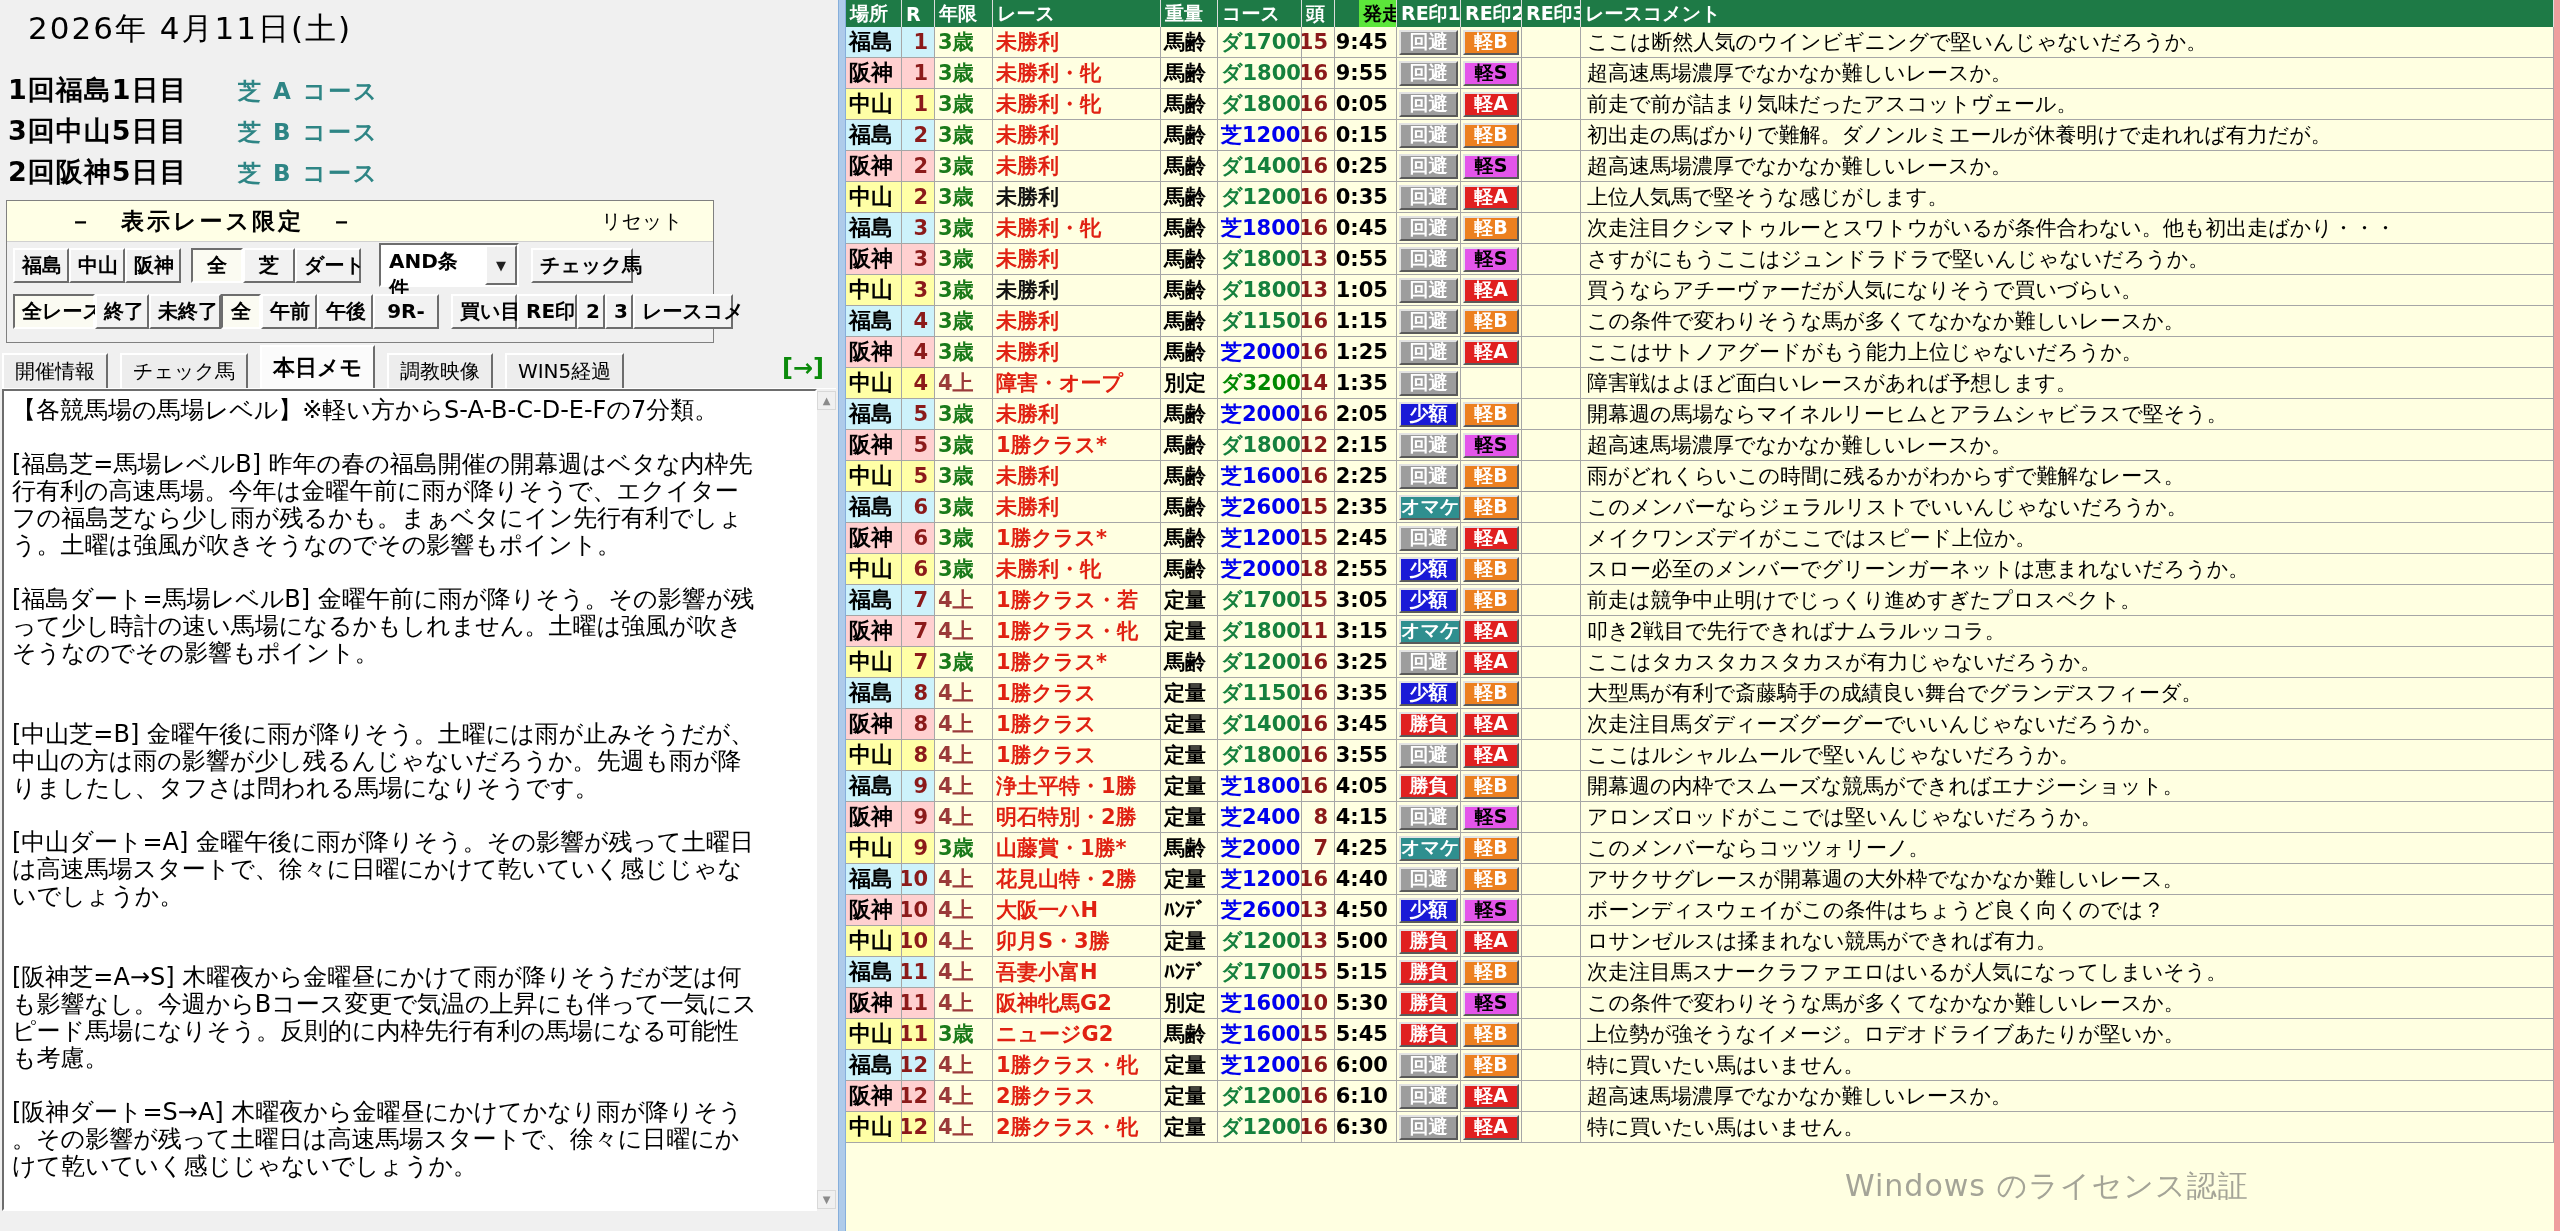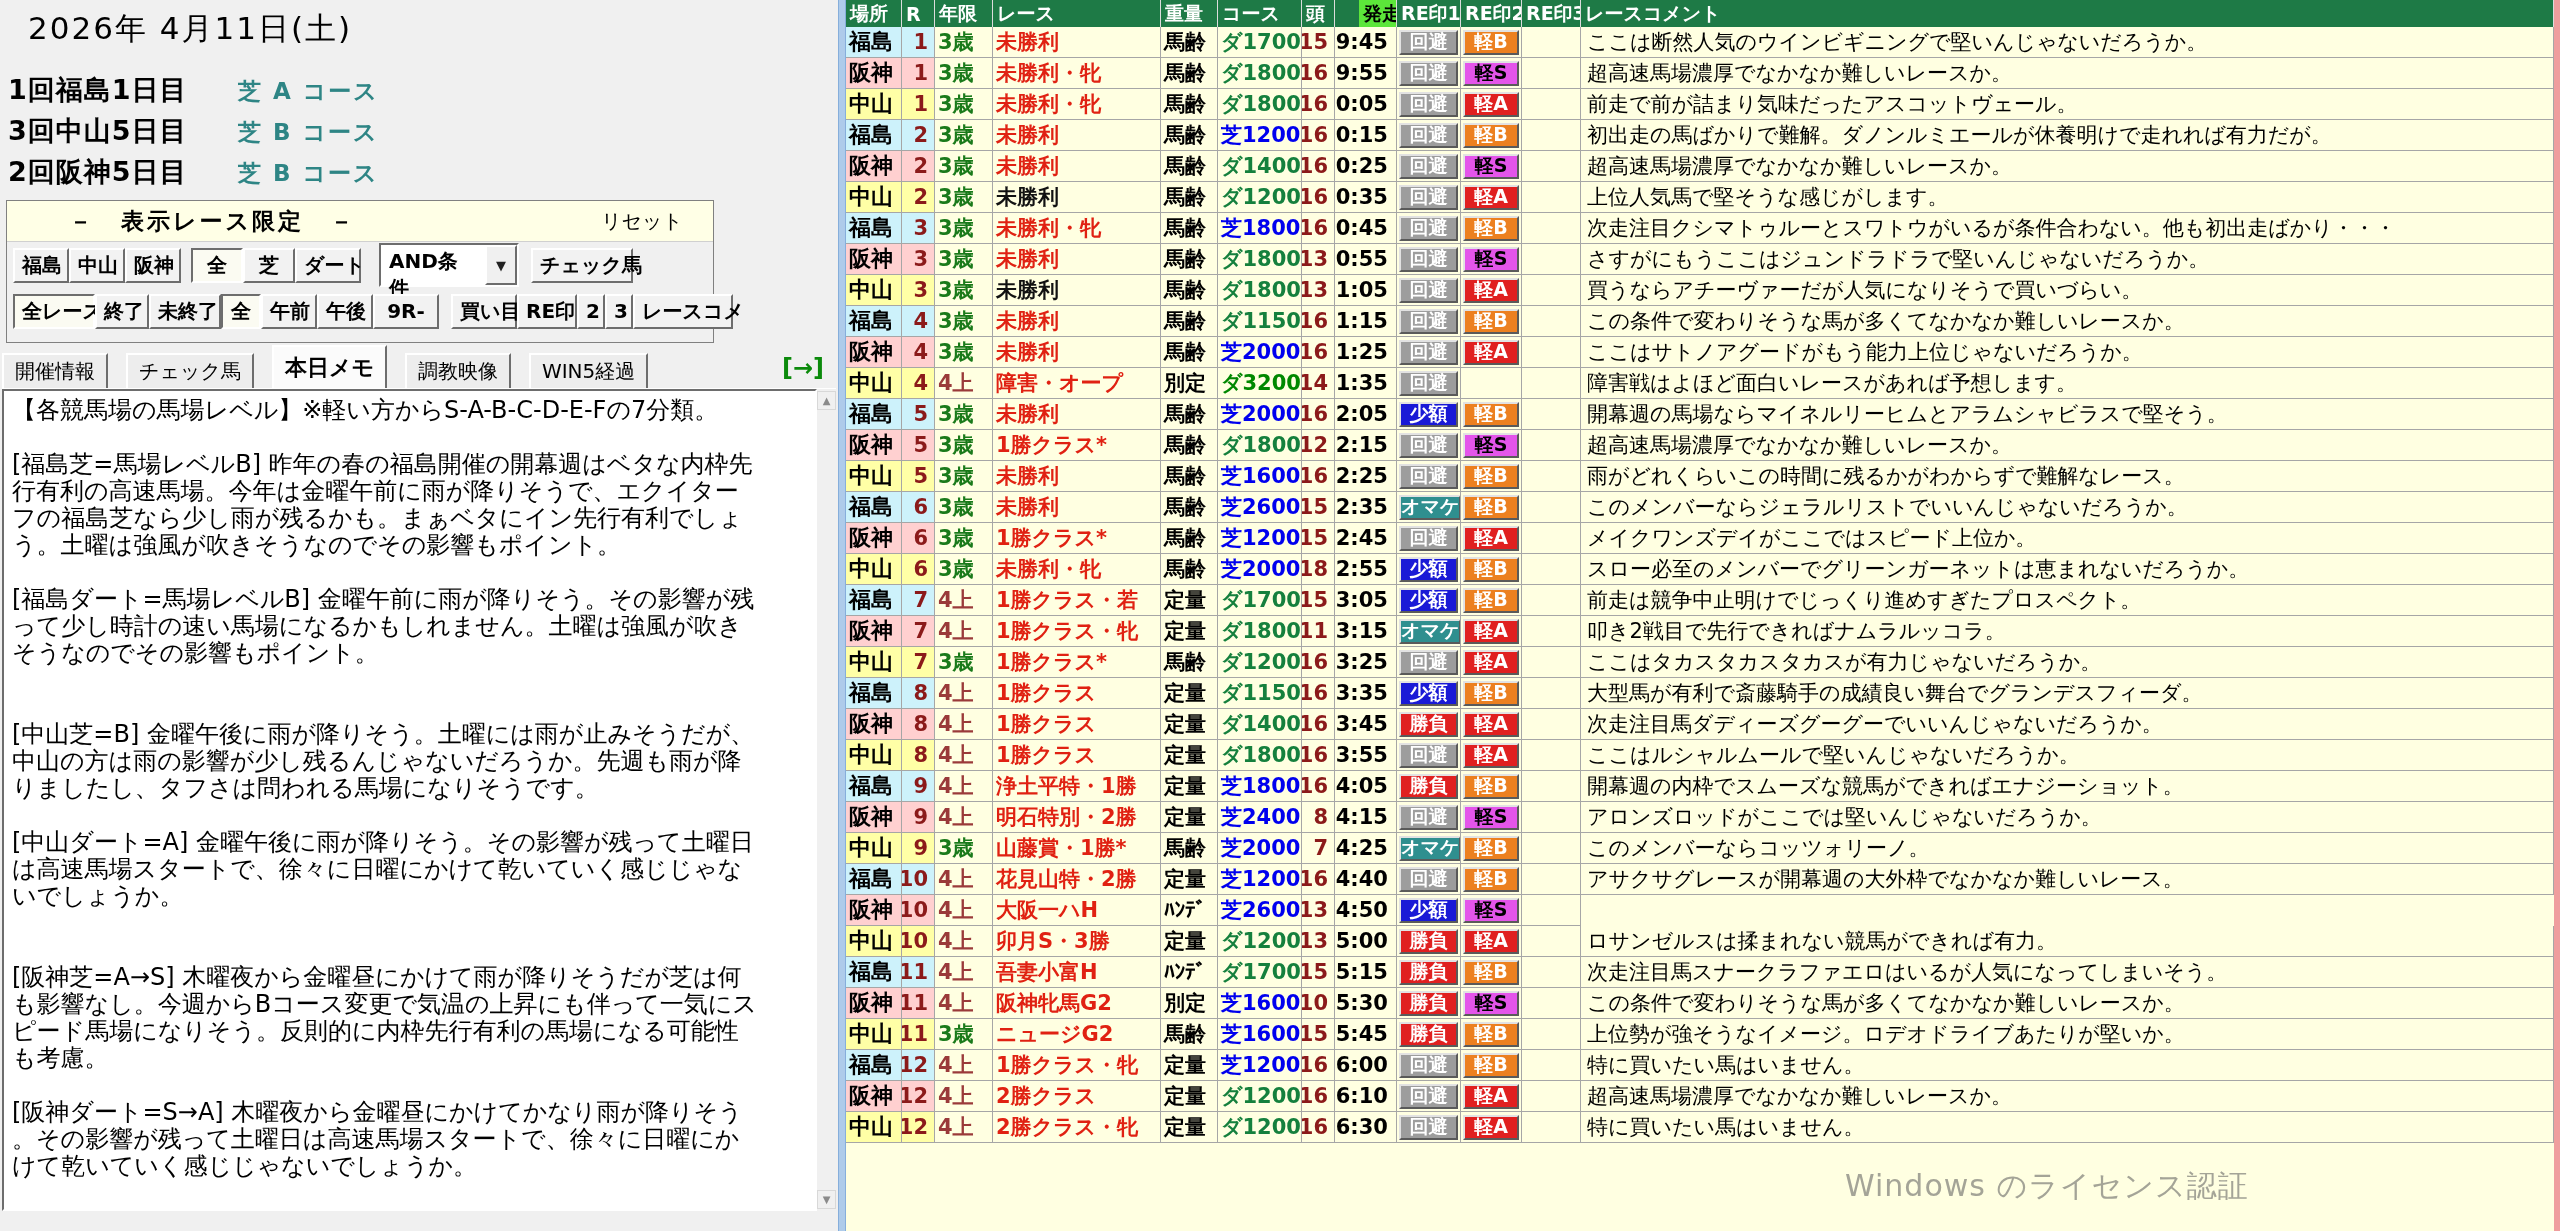--- a/index.html
+++ b/index.html
@@ -22,21 +22,21 @@
        font-size:20px;font-weight:bold;color:#000;padding:0 7px;font-family:inherit;white-space:nowrap;cursor:default;}
   .btn.pressed{background:#fbfbf2;border-color:#6d6d6d #ffffff #ffffff #6d6d6d;}
   .gap10{margin-left:10px}.gap18{margin-left:18px}.gap12{margin-left:12px}
   .combo{display:flex;height:44px;border:2px solid;border-color:#6d6d6d #ffffff #ffffff #6d6d6d;background:#fff;align-items:stretch;box-sizing:border-box;}
   .combo .val{font-size:20px;font-weight:bold;padding:3px 8px 0 8px;color:#000;width:88px;}
   .combo .dbtn{width:28px;background:#f0f0f0;border:2px solid;border-color:#ffffff #6d6d6d #6d6d6d #ffffff;
        display:flex;align-items:center;justify-content:center;font-size:13px;color:#222;}
   .tabs{position:absolute;top:347px;left:2px;width:834px;height:41px;display:flex;align-items:flex-end;border-bottom:1px solid #fff;}
   .tab{height:33px;padding:0 11px;font-size:20px;background:#ededed;color:#000;
        border:2px solid;border-color:#ffffff #6d6d6d #6d6d6d #ffffff;border-bottom:none;
-       display:flex;align-items:center;margin-right:18px;white-space:nowrap;cursor:default;}
+       display:flex;align-items:center;margin-right:12px;white-space:nowrap;cursor:default;}
   .tab.active{height:41px;background:#fbfbfb;font-weight:bold;font-size:22px;}
   .tabarrow{margin-left:auto;margin-right:12px;align-self:center;color:#0b8a0b;font-size:24px;font-weight:bold;}
   .memo{position:absolute;top:389px;left:2px;width:815px;height:822px;box-sizing:border-box;
         background:#ffffff;border:2px solid;border-color:#6d6d6d #ffffff #ffffff #6d6d6d;
         padding:6px 4px 4px 8px;font-size:24px;line-height:27px;color:#000;
         white-space:pre-wrap;overflow:hidden;font-weight:500;}
   .vscroll{position:absolute;top:389px;left:817px;width:19px;height:822px;background:#f0f0f0;}
   .sbtn{position:absolute;left:0;width:19px;height:19px;background:#f0f0f0;border:1px solid #d8d8d8;
         box-sizing:border-box;display:flex;align-items:center;justify-content:center;font-size:10px;color:#8a8a8a;}
   .sbtn.up{top:2px}.sbtn.dn{bottom:2px}
@@ -696,20 +696,21 @@
         <div class="c course turf">芝2600</div>
         <div class="c num">13</div>
         <div class="c time">14:50</div>
         <div class="c re">
           <span class="b1 shogaku">少額</span>
         </div>
         <div class="c re">
           <span class="b2 S">軽S</span>
         </div>
         <div class="c re"></div>
+        <div class="c cm">ボーンディスウェイがこの条件はちょうど良く向くのでは？</div>
       </div>
       <div class="grid trow">
         <div class="c place naka">中山</div>
         <div class="c num rnum naka">10</div>
         <div class="c age m">4上</div>
         <div class="c rname red">卯月S・3勝</div>
         <div class="c wt">定量</div>
         <div class="c course dirt">ダ1200</div>
         <div class="c num">13</div>
         <div class="c time">15:00</div>

